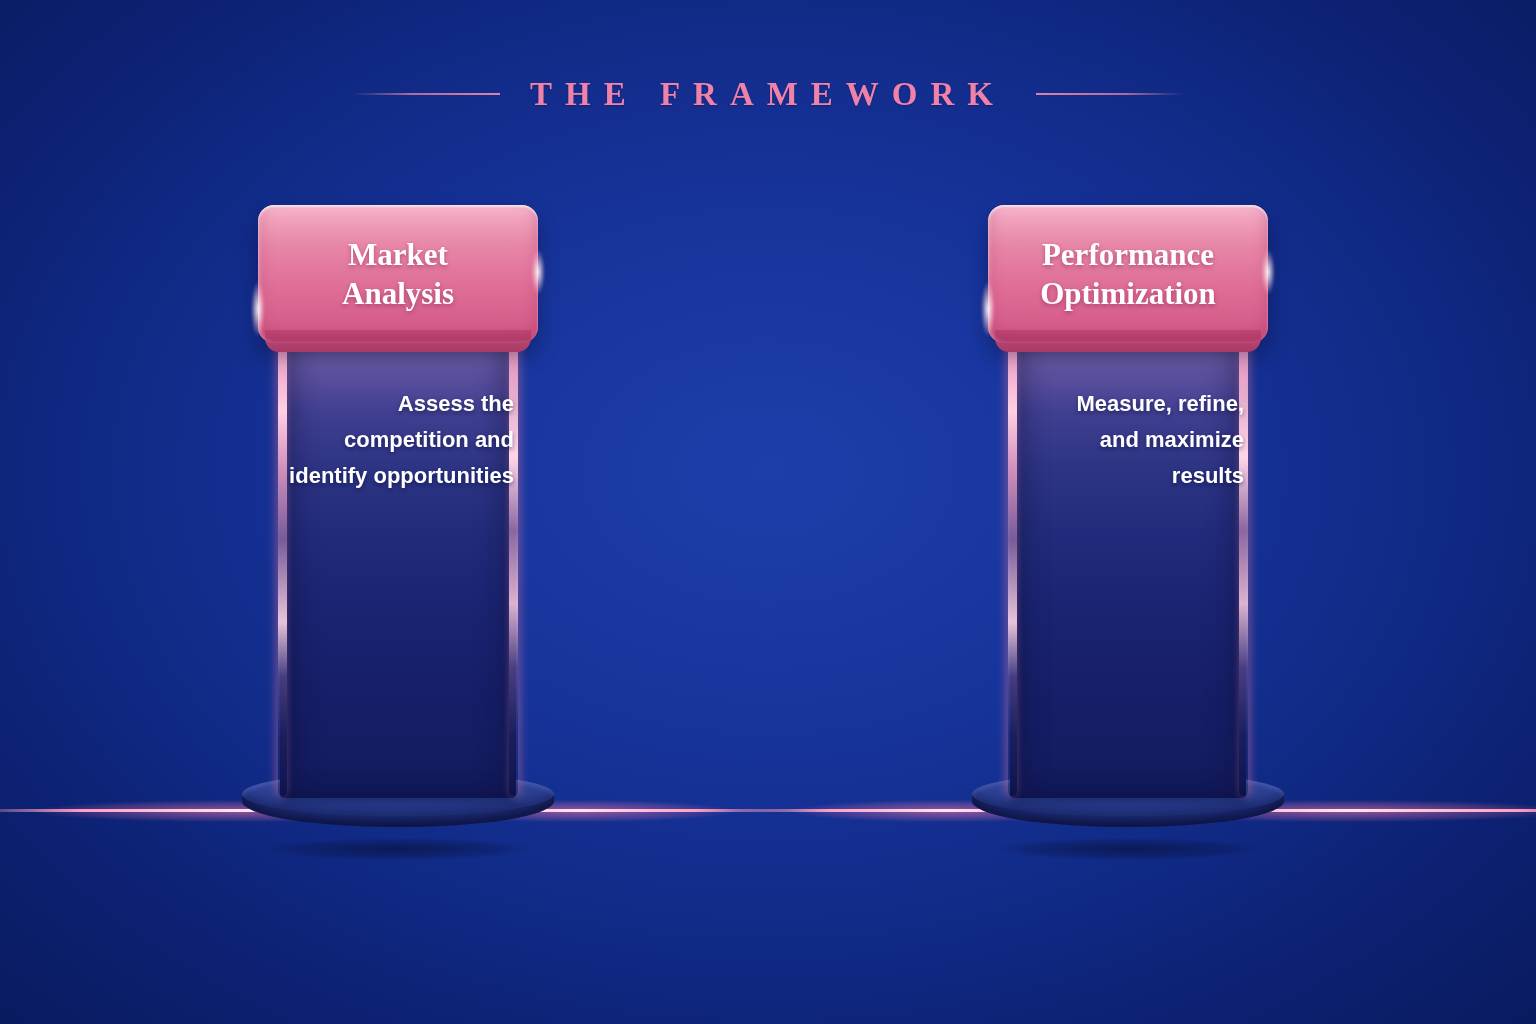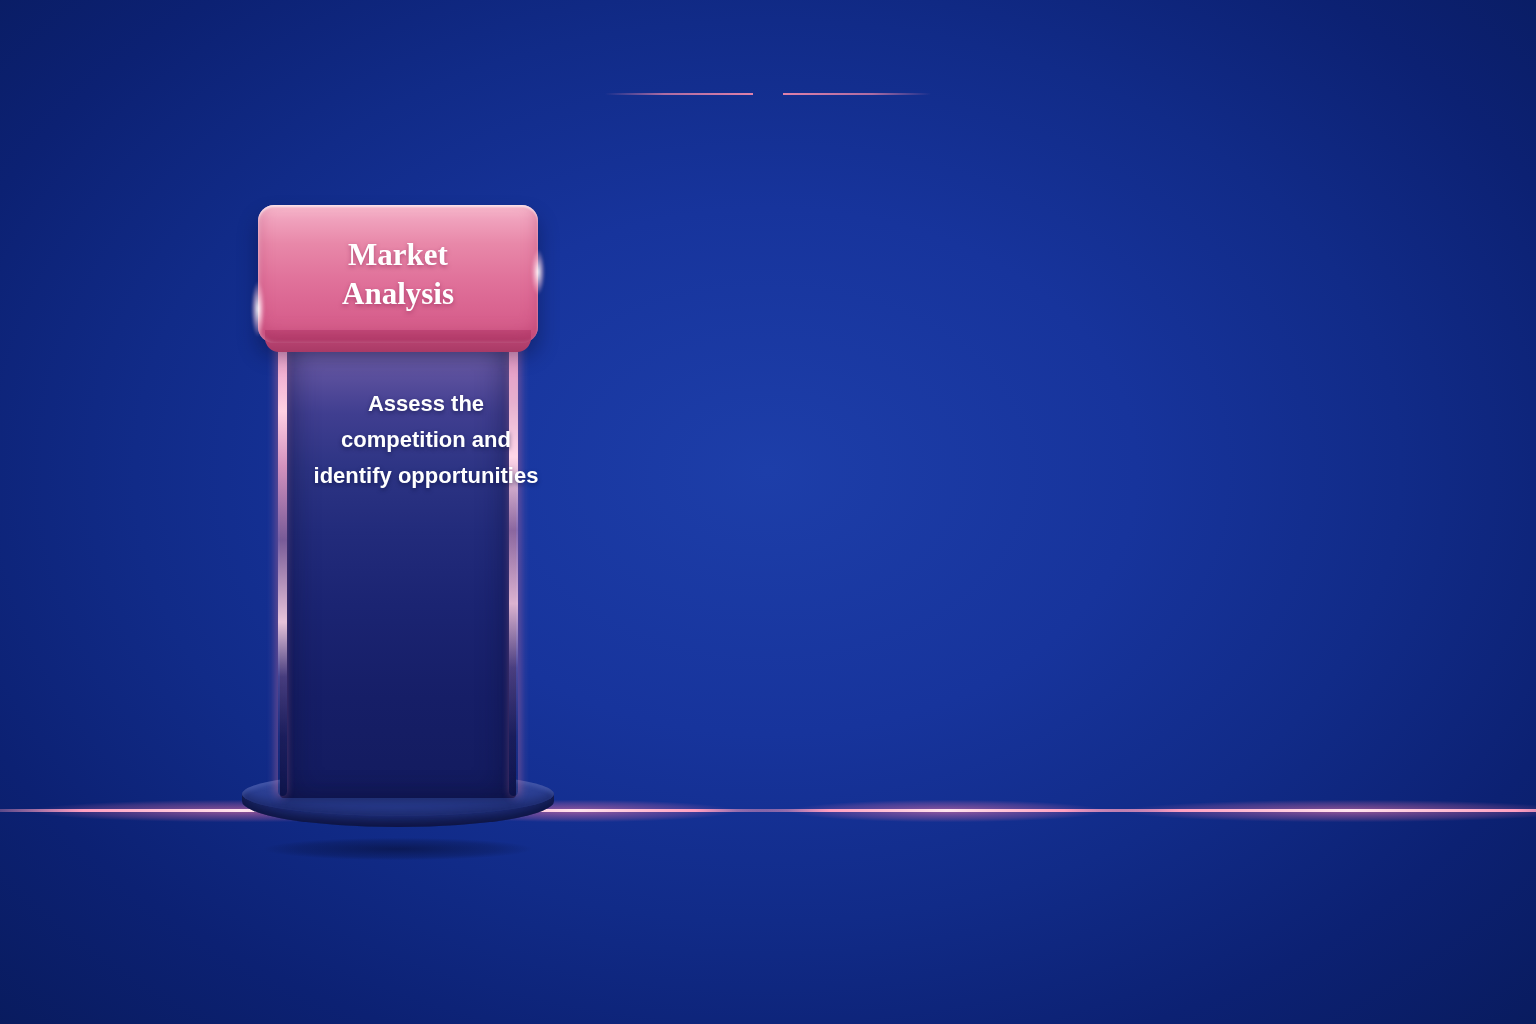--- a/index.html
+++ b/index.html
@@ -79,25 +79,24 @@
     background:linear-gradient(180deg,
       rgba(236,152,197,.95) 0%, rgba(250,190,216,.9) 14%,
       rgba(255,214,232,1) 26%, rgba(215,150,200,.6) 42%,
       rgba(255,205,228,.85) 58%, rgba(160,120,190,.4) 72%,
       rgba(90,75,150,.15) 87%, rgba(90,75,150,0) 100%);
     box-shadow:2px 0 10px rgba(255,140,185,.45);
   }
 
   .description {
     position:absolute; left:0; top:46px; width:100%;
-    padding:0 2px; text-align:center;
+    padding:0 2px; text-align:right;
     color:#ffffff; font-weight:bold; font-size:22px; line-height:36px;
     white-space:pre-line;
     text-shadow:0 2px 4px rgba(10,15,60,.55);
-    margin-left:28px;
   }
 
   
   .card {
     position:absolute; left:40px; top:205px; width:280px; height:138px;
     border-radius:16px;
     background:linear-gradient(180deg,
       #f7bacd 0%, #f0a2bd 10%, #e888a9 28%, #e0719a 55%, #d8618e 80%, #d25a88 100%);
     box-shadow:0 12px 20px rgba(8,10,40,.38);
     display:flex; align-items:center; justify-content:center;
@@ -153,20 +152,21 @@
     z-index:0;
   }
 </style>
 </head>
 <body>
 
 <div class="stage">
 
   <div class="title-row">
     <div class="title-line left"></div>
+    <div class="title-text">THE FRAMEWORK</div>
     <div class="title-line right"></div>
   </div>
 
   <div class="flare f1">
       <div class="soft"></div>
       <div class="core"></div>
     </div>
   <div class="flare f2">
       <div class="soft"></div>
       <div class="core"></div>
@@ -193,14 +193,32 @@
     </div>
     <div class="card">
       <div class="card-glare gr"></div>
       <div class="card-glare gl"></div>
       <div class="card-title">Market
 Analysis</div>
     </div>
   </div>
 
 
+  <div class="pillar p3">
+    <div class="podium-shadow"></div>
+    <div class="podium-body"></div>
+    <div class="podium-top"></div>
+    <div class="column">
+      <div class="edge l"></div>
+      <div class="edge r"></div>
+      <div class="description">Measure, refine,
+and maximize
+results</div>
+    </div>
+    <div class="card">
+      <div class="card-glare gr"></div>
+      <div class="card-glare gl"></div>
+      <div class="card-title">Performance
+Optimization</div>
+    </div>
+  </div>
 
 </div>
 
 </body></html>

